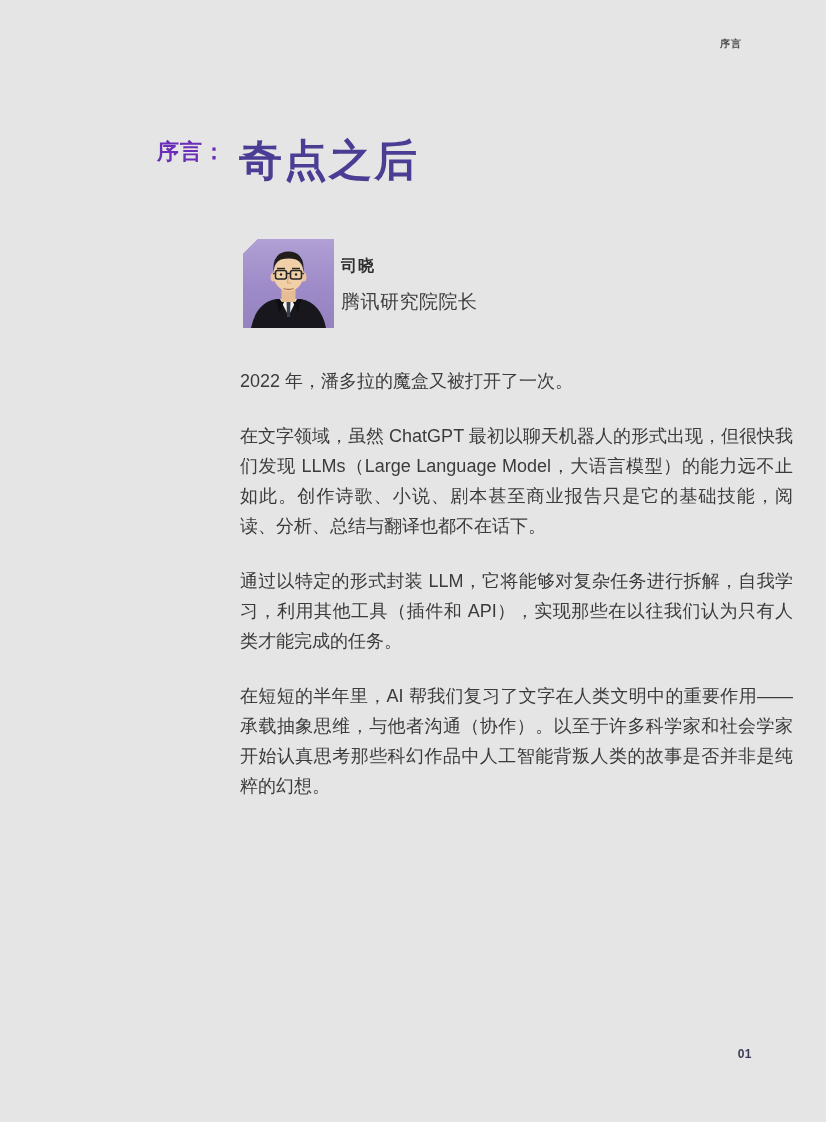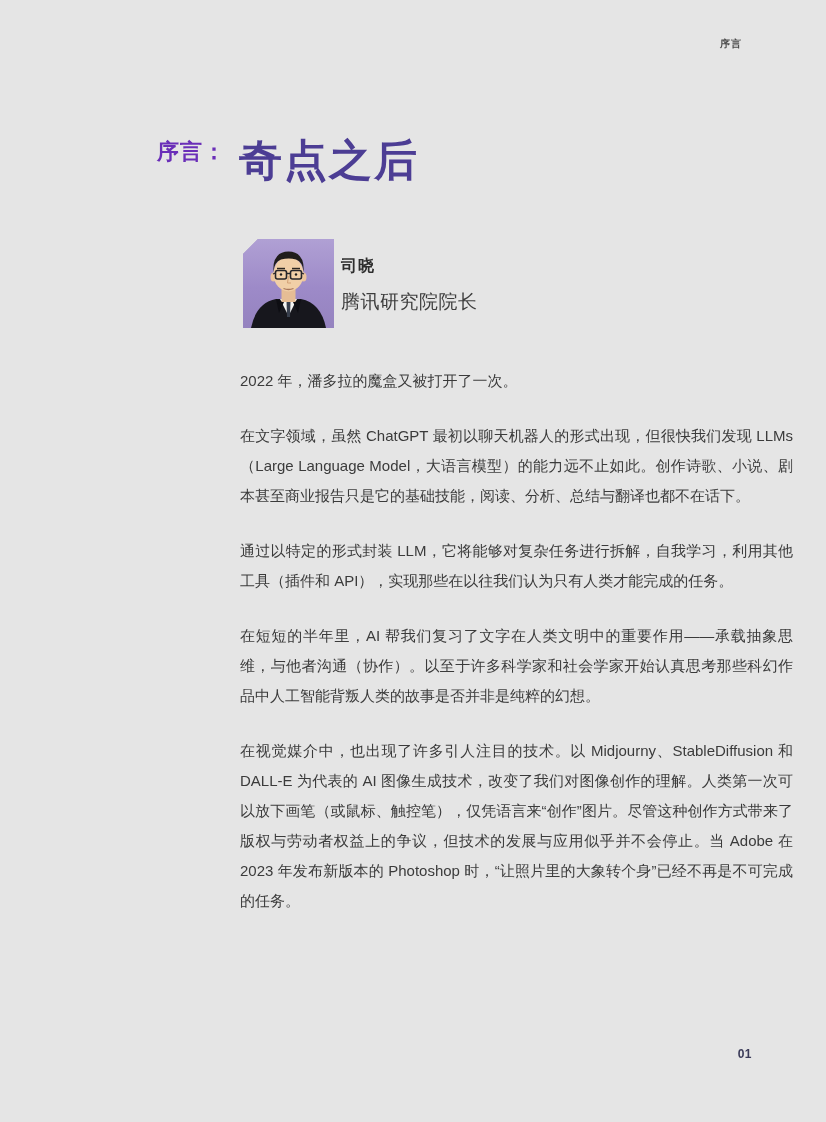--- a/index.html
+++ b/index.html
@@ -77,21 +77,21 @@
     color: #3d3d3d;
     letter-spacing: 0.5px;
   }
   
   .body-text {
     position: absolute;
     left: 240px;
     top: 366px;
     width: 553px;
     color: var(--body-text, #3B3B3B);
-    font-size: 15px;
+    font-size: 18px;
     line-height: 30px;
     text-align: justify;
   }
   .body-text p.para { margin-bottom: 25px; }
   .body-text p.para:last-child { margin-bottom: 0; }
   
   .page-number {
     position: absolute;
     top: 1047px;
     right: 74px;
@@ -161,18 +161,17 @@
 
   <div class="author-name">司晓</div>
 
   <div class="author-role">腾讯研究院院长</div>
 
   <div class="body-text">
       <p class="para">2022 年，潘多拉的魔盒又被打开了一次。</p>
       <p class="para">在文字领域，虽然 ChatGPT 最初以聊天机器人的形式出现，但很快我们发现 LLMs（Large Language Model，大语言模型）的能力远不止如此。创作诗歌、小说、剧本甚至商业报告只是它的基础技能，阅读、分析、总结与翻译也都不在话下。</p>
       <p class="para">通过以特定的形式封装 LLM，它将能够对复杂任务进行拆解，自我学习，利用其他工具（插件和 API），实现那些在以往我们认为只有人类才能完成的任务。</p>
       <p class="para">在短短的半年里，AI 帮我们复习了文字在人类文明中的重要作用——承载抽象思维，与他者沟通（协作）。以至于许多科学家和社会学家开始认真思考那些科幻作品中人工智能背叛人类的故事是否并非是纯粹的幻想。</p>
-      <p class="para">在视觉媒介中，也出现了许多引人注目的技术。以 Midjourny、StableDiffusion 和 DALL-E 为代表的 AI 图像生成技术，改变了我们对图像创作的理解。人类第一次可以放下画笔（或鼠标、触控笔），仅凭语言来“创作”图片。尽管这种创作方式带来了版权与劳动者权益上的争议，但技术的发展与应用似乎并不会停止。当 Adobe 在 2023 年发布新版本的 Photoshop 时，“让照片里的大象转个身”已经不再是不可完成的任务。</p>
     </div>
 
   <span class="page-number">01</span>
 
 </div>
 
 </body></html>

